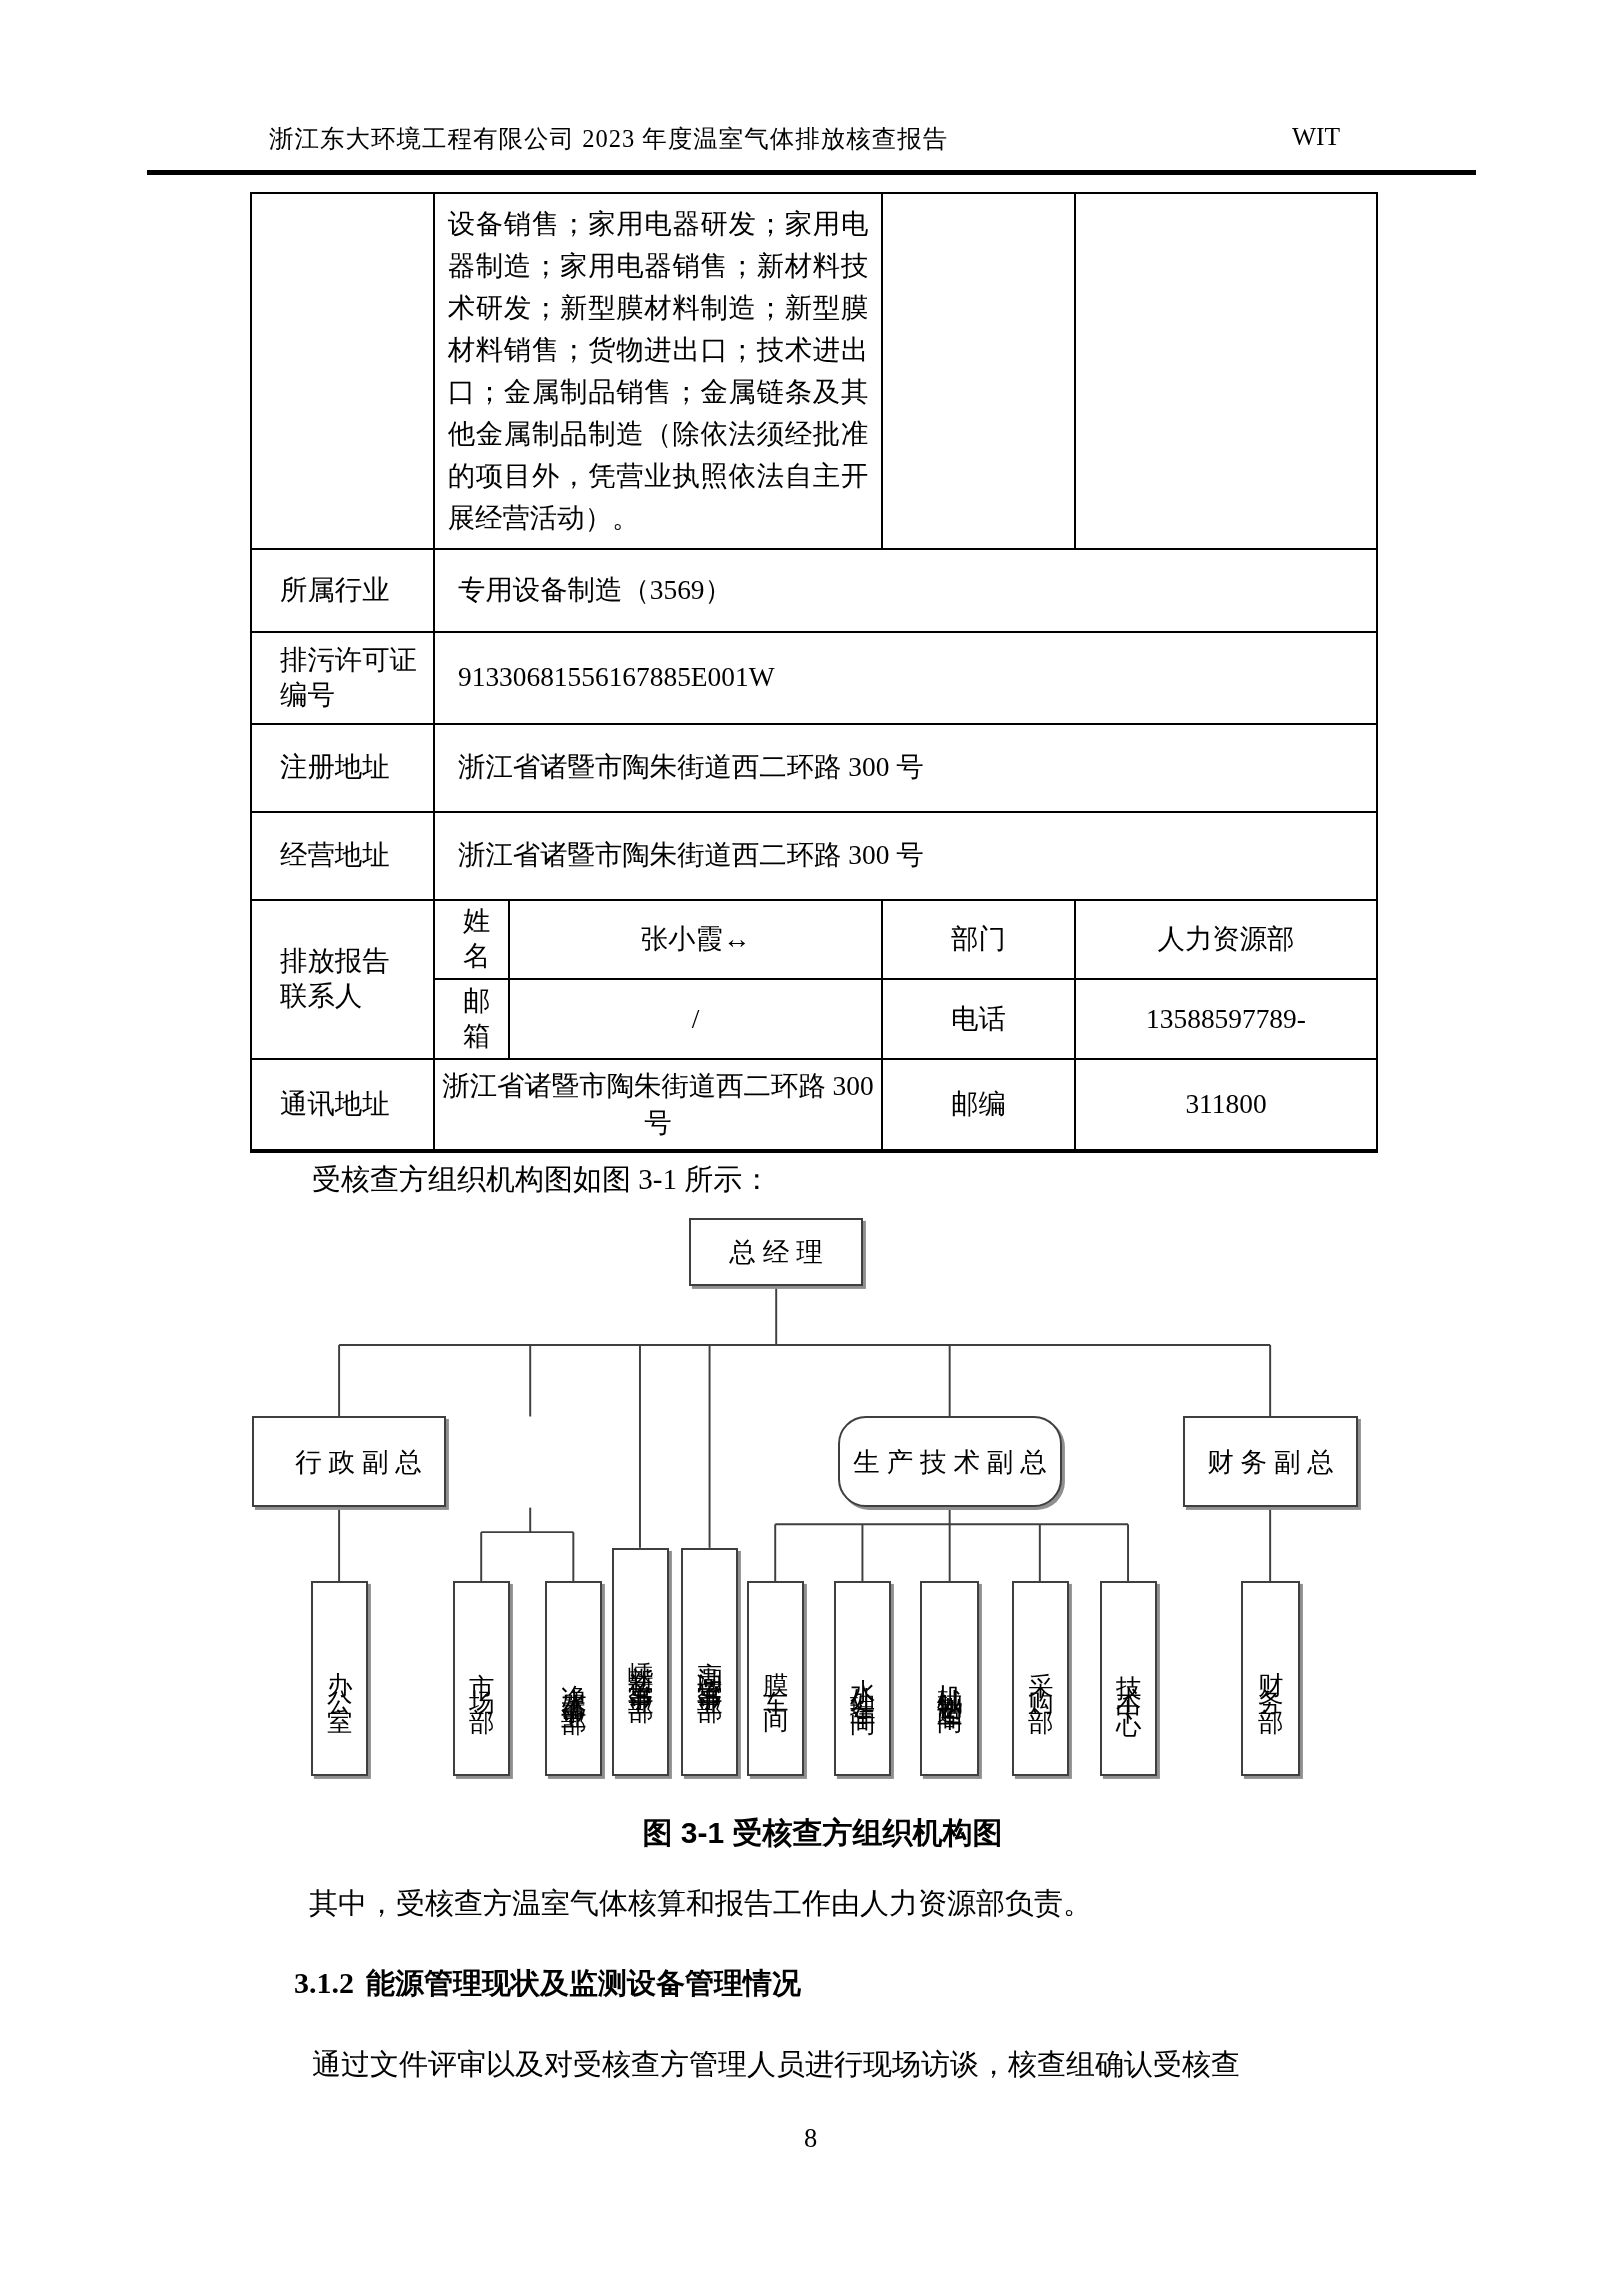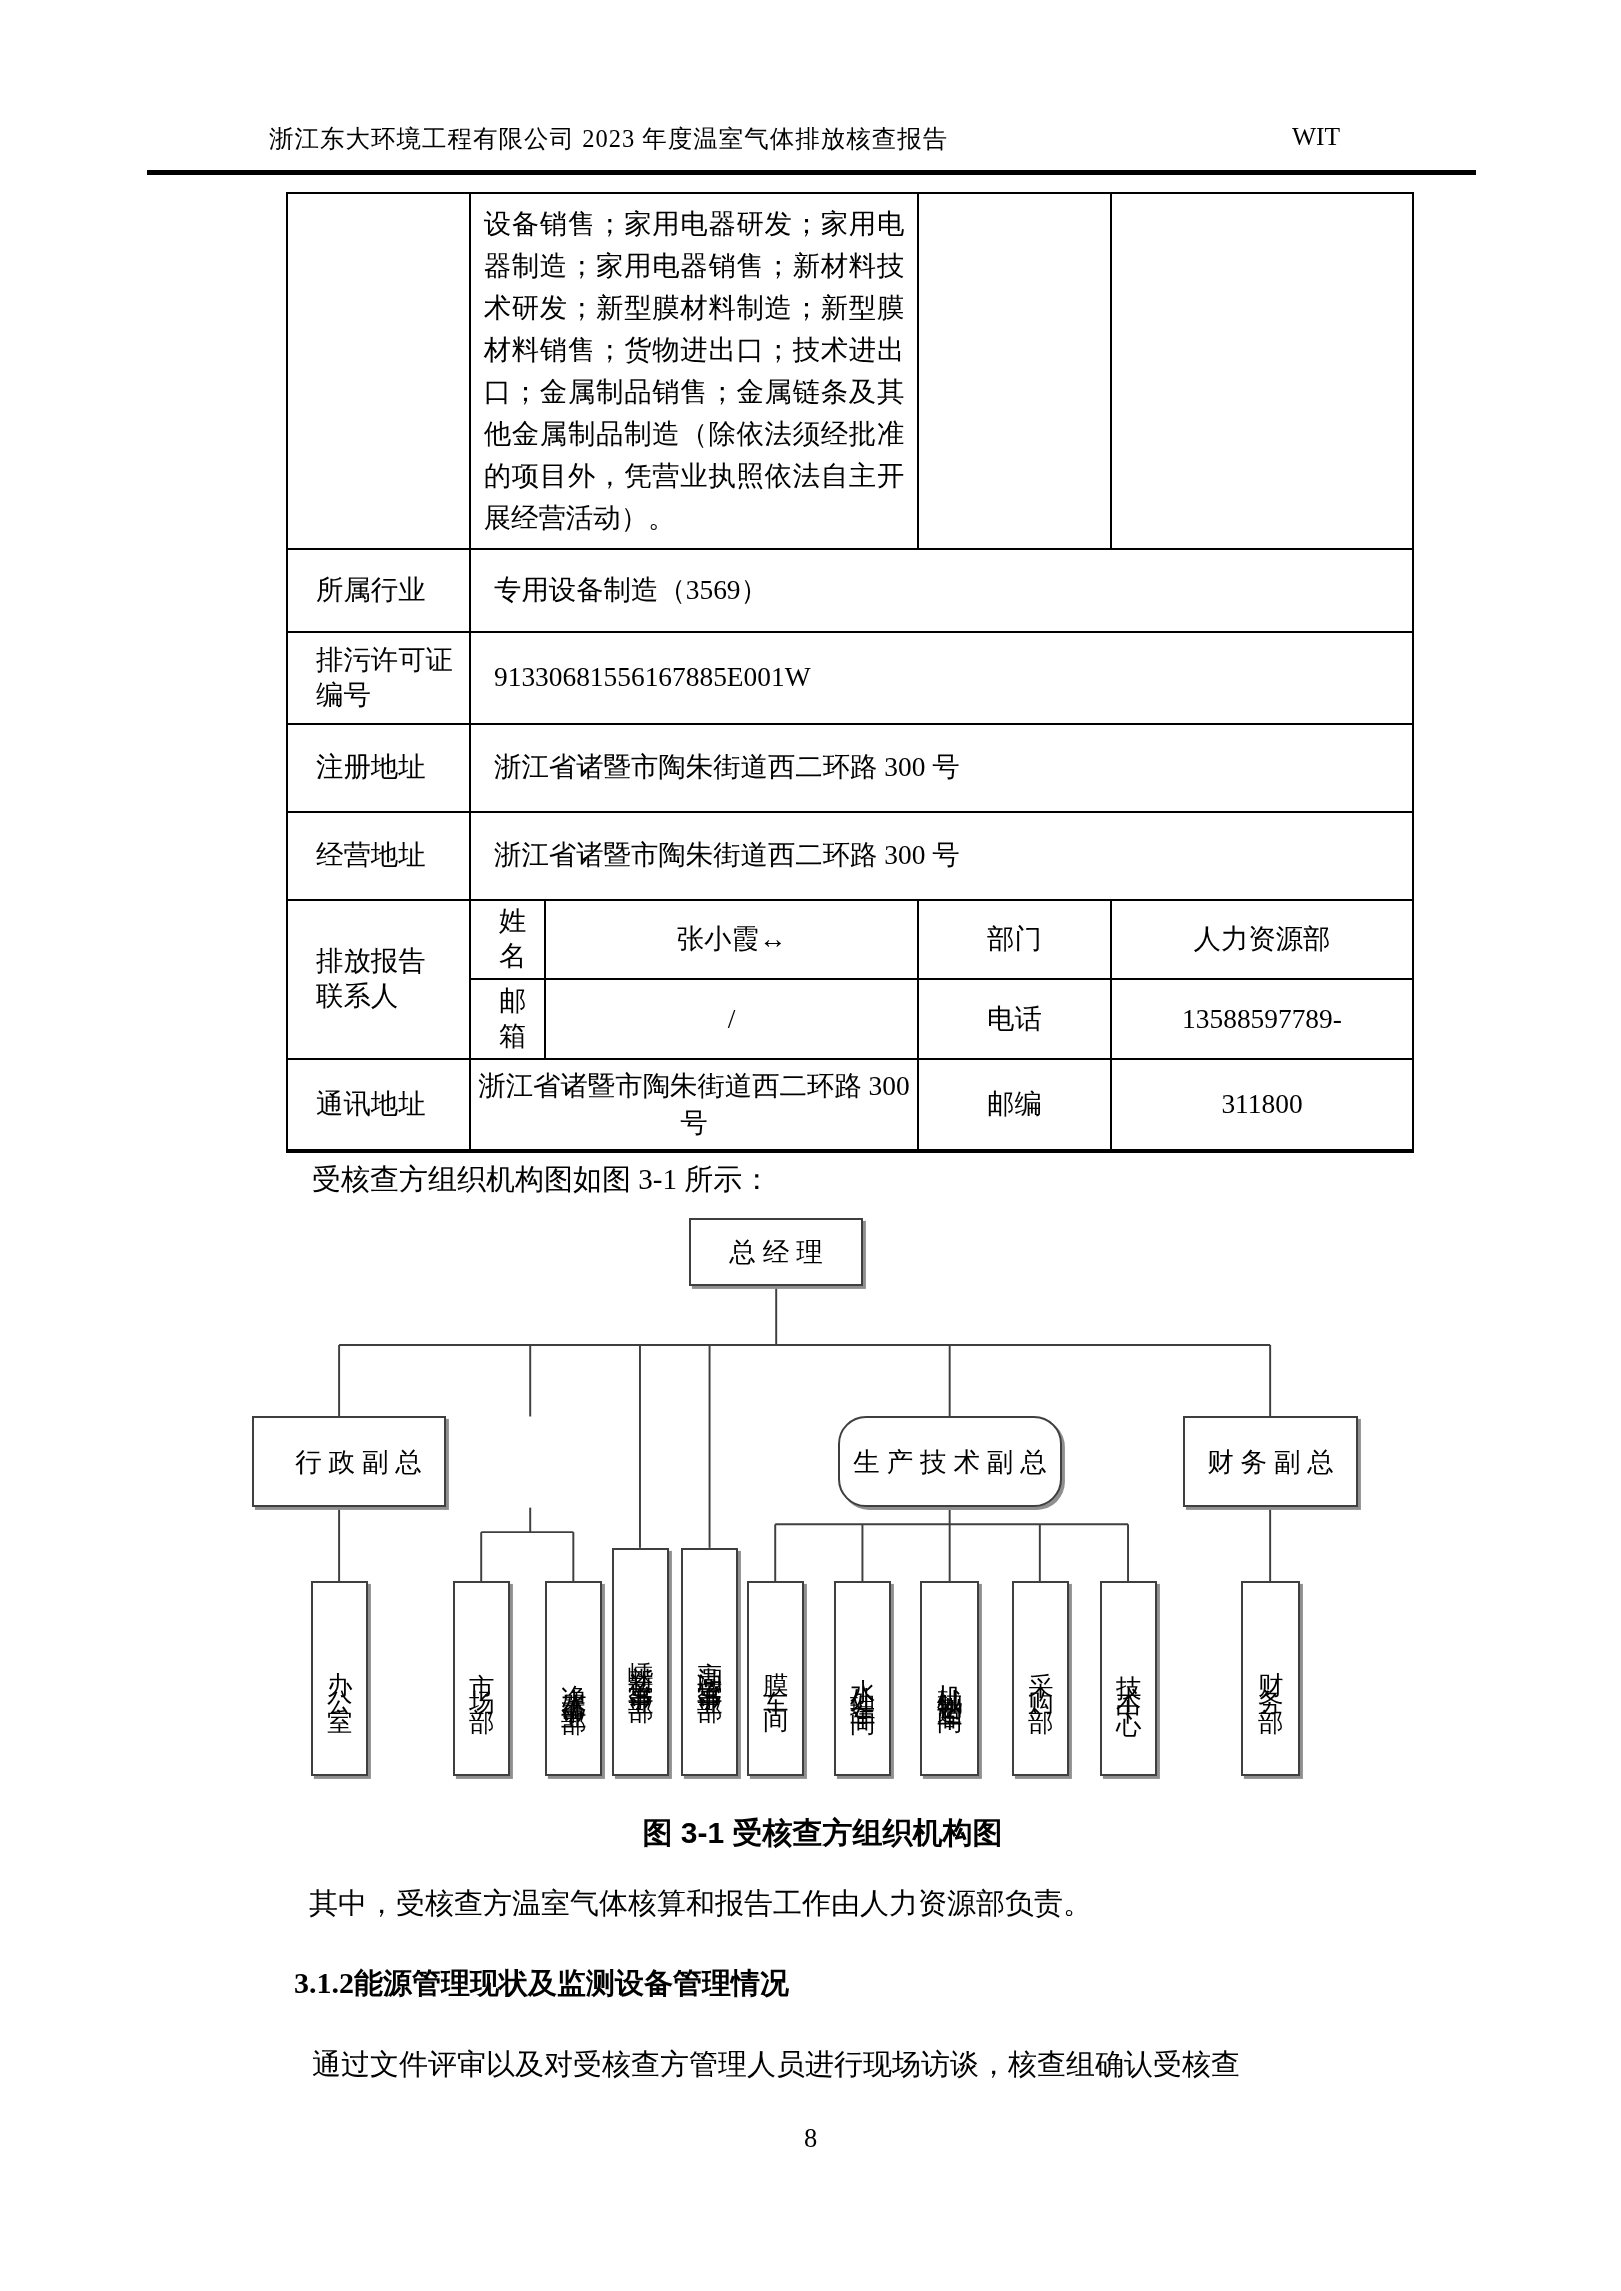--- a/index.html
+++ b/index.html
@@ -9,36 +9,36 @@
   }
   .abs{position:absolute;}
   
   .hdr-title{left:269px;top:122px;font-size:24.5px;letter-spacing:1px;}
   .hdr-mark{left:1292px;top:122px;font-size:25.5px;}
   .hdr-rule{left:147px;top:170px;width:1329px;height:4.9px;background:#000;}
   
   .info-table{
     position:absolute;left:250px;top:192px;width:1127px;
     border-collapse:collapse;table-layout:fixed;
-    font-size:27.4px;line-height:35px;margin-left:36px;
+    font-size:27.4px;line-height:35px;
   }
   .info-table{border:2.9px solid #000;}
   .info-table td{border:2px solid #000;vertical-align:middle;padding:3.9px 5.9px;}
   .info-table tr.bottom-row td{border-bottom:4.9px solid #000;}
   td.lab{text-align:left;padding-left:28px;}
   td.lab .wrap{display:inline-block;}
   td.scope{vertical-align:top;text-align:justify;padding:8.8px 12.7px;line-height:42px;}
   td.val-left{text-align:left;padding-left:23px;}
   td.val-center{text-align:center;}
   
   .para{font-size:29px;line-height:35px;white-space:nowrap;}
   .caption{left:0;top:1813px;width:1621px;text-align:center;
     font-family:"Liberation Sans","DejaVu Sans",sans-serif;font-weight:bold;font-size:30px;padding-left:12px;}
   .section-heading{left:294px;top:1964px;font-size:29px;font-weight:bold;white-space:nowrap;}
-  .section-heading .num{font-family:"Liberation Serif","DejaVu Serif",serif;font-size:30px;margin-right:0;}
+  .section-heading .num{font-family:"Liberation Serif","DejaVu Serif",serif;font-size:30px;margin-right:12px;}
   .section-heading .ttl{font-family:"Liberation Sans","DejaVu Sans",sans-serif;}
   .page-num{left:0;top:2123px;width:1621px;text-align:center;font-size:26.5px;}
   
   .chart-lines{position:absolute;left:0;top:0;width:1621px;height:2292px;pointer-events:none;}
   .obox{
     position:absolute;background:#fff;border:2px solid #3f3f3f;
     box-shadow:2.9px 2.9px 0 #8f8f8f;
     display:flex;align-items:center;justify-content:center;
     font-size:26.5px;
   }

